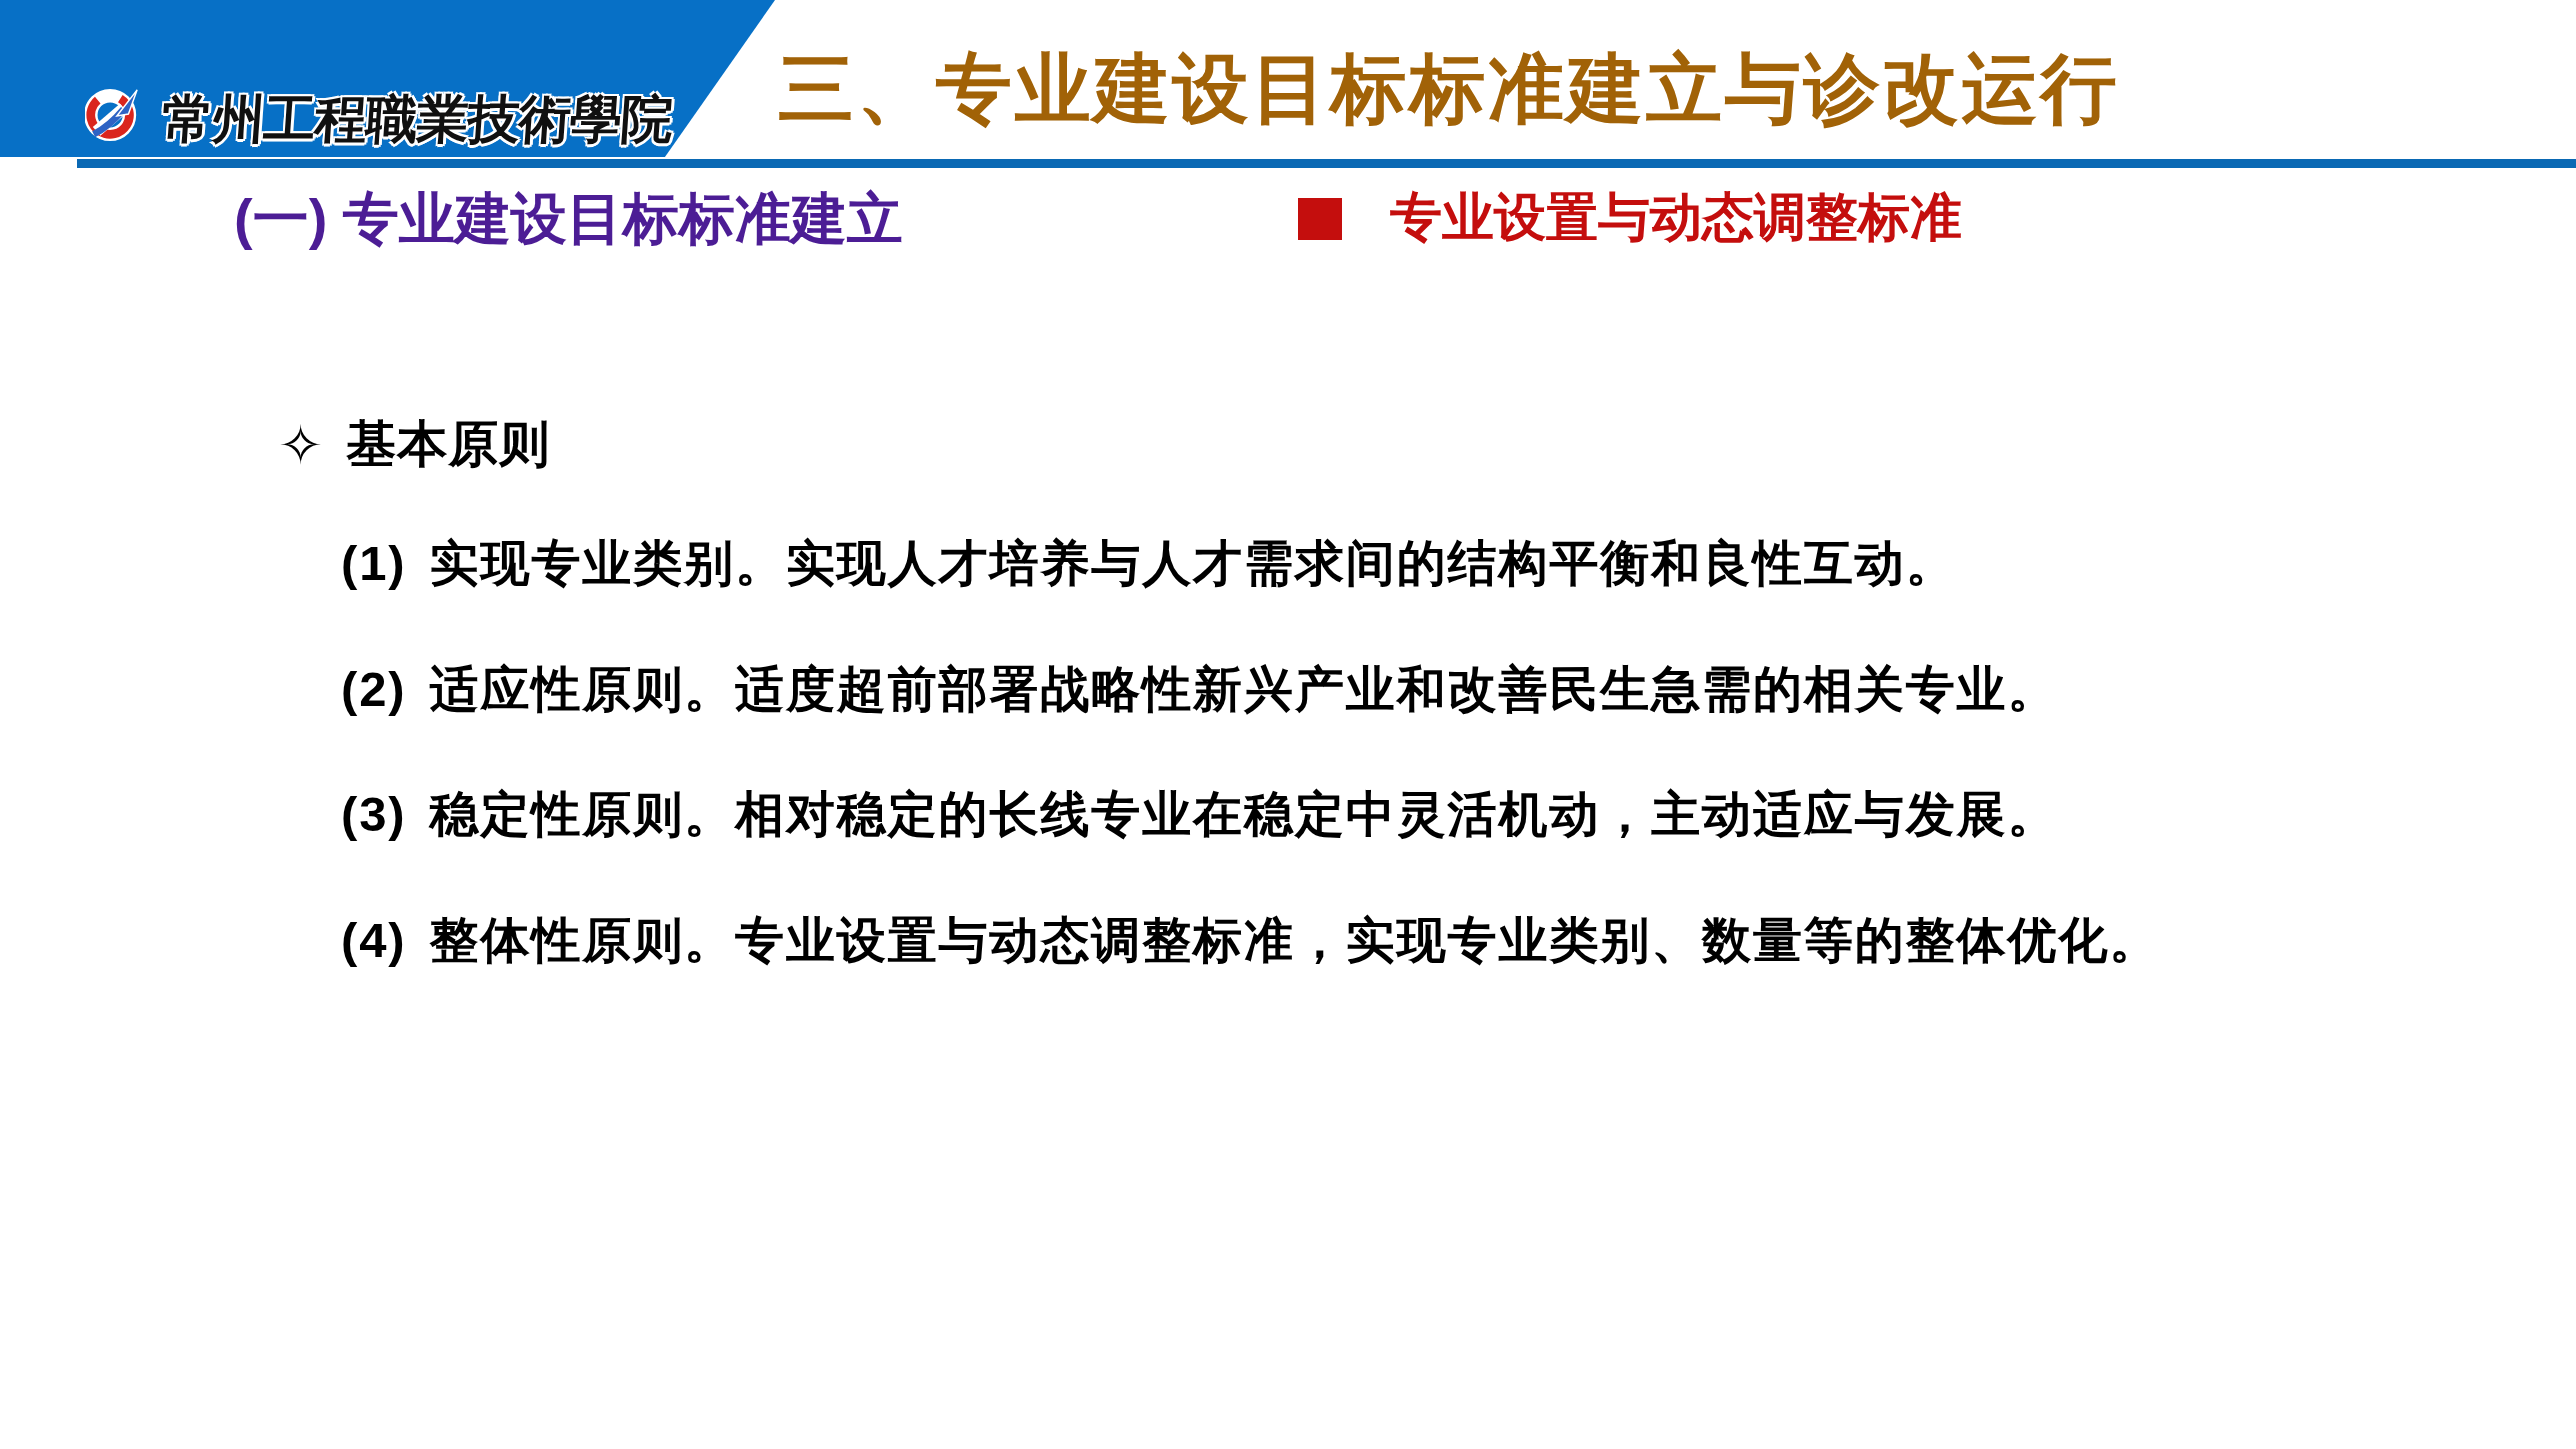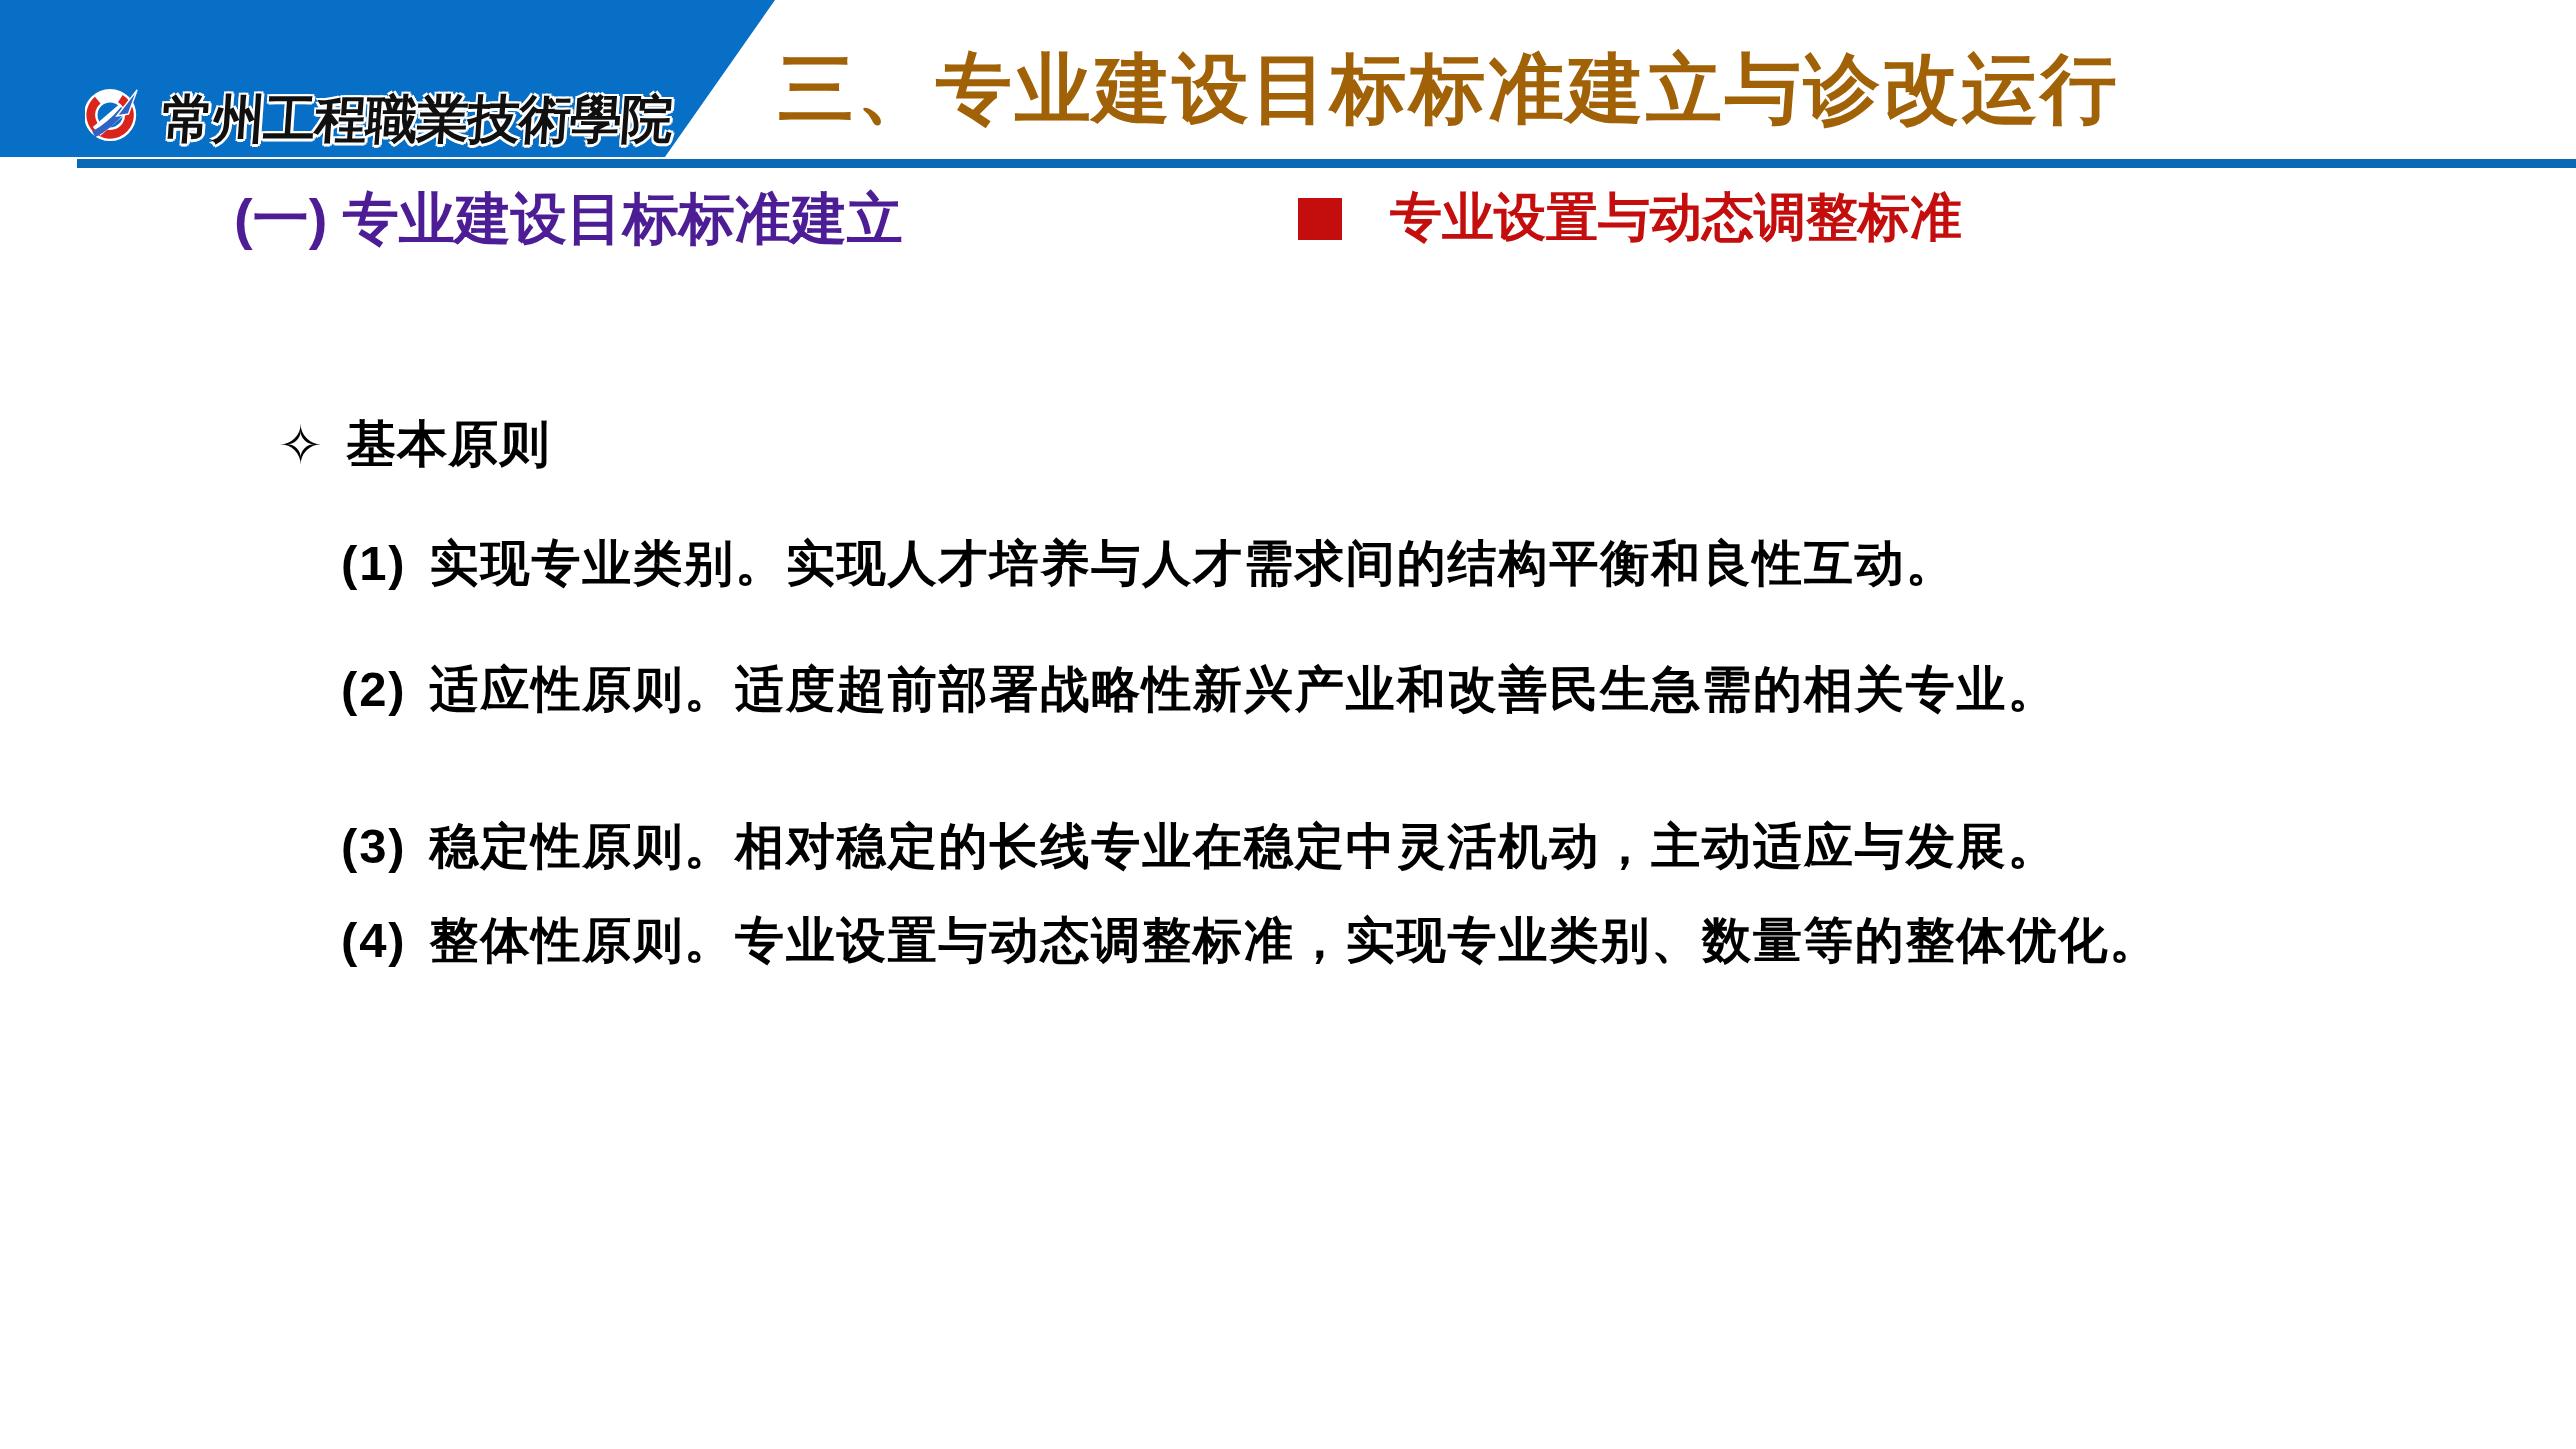--- a/index.html
+++ b/index.html
@@ -67,21 +67,21 @@
   .item{
     position:absolute;left:341px;
     font-size:49px;color:#000;white-space:nowrap;letter-spacing:1.9px;
     line-height:1.25;
   }
   .item .num{font-weight:900;margin-right:23px;}
   .item .term{font-weight:900;}
   .item .desc{font-weight:700;}
   .item-1{top:533px;}
   .item-2{top:659px;}
-  .item-3{top:784px;margin-top:32px;}
+  .item-3{top:784px;}
   .item-4{top:910px;}
 </style>
 </head>
 <body>
 
 <div class="slide">
 
   <div class="title-rule"></div>
 
   <div class="banner"></div>

